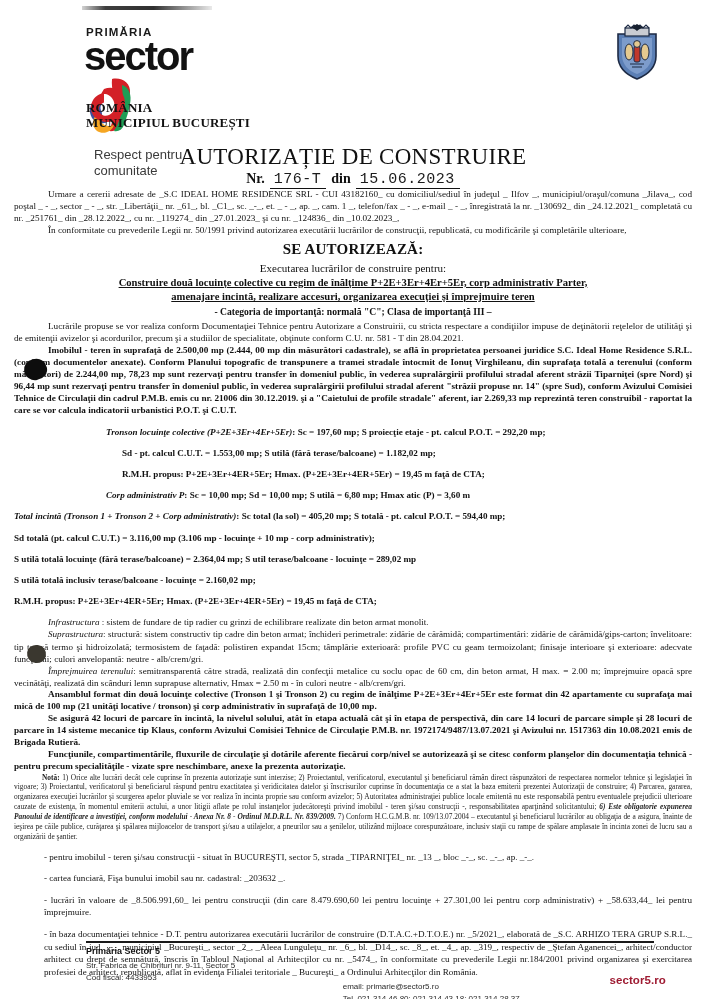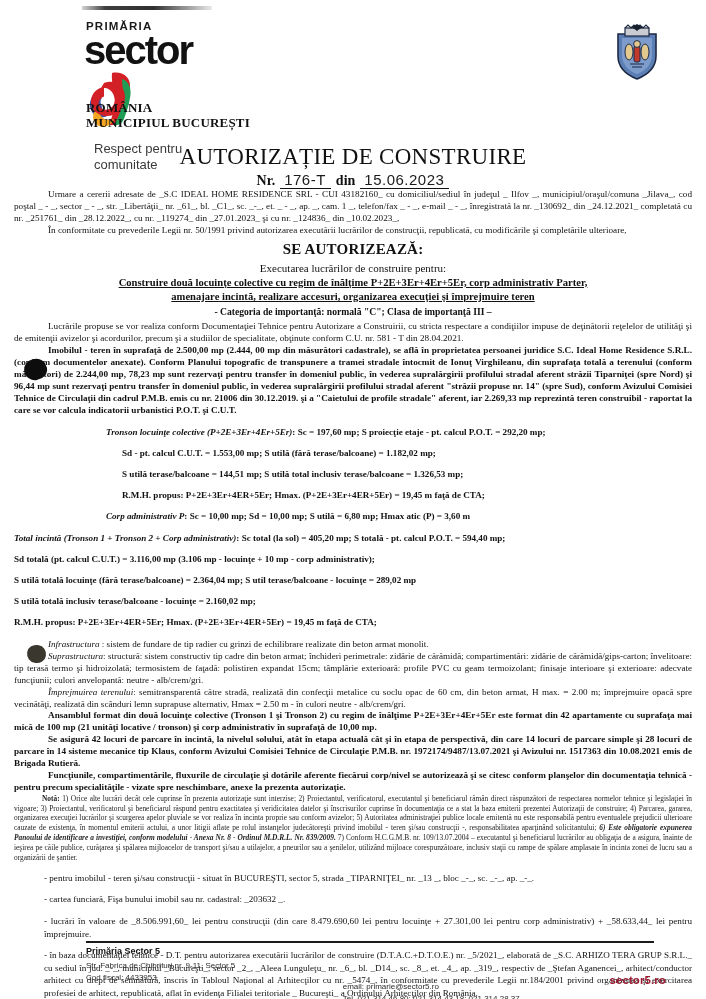--- a/index.html
+++ b/index.html
@@ -13,21 +13,21 @@
 
   
   .scan-smudge{
     position:absolute;left:82px;top:6px;width:130px;height:4px;
     background:linear-gradient(90deg,#cfcfcf 0%,#2a2a2a 18%,#1a1a1a 55%,#777 75%,#e8e8e8 100%);
     filter:blur(0.6px);opacity:.9;
   }
 
   
   .header{position:relative;height:140px;}
-  .logo-block{position:absolute;left:84px;top:20px;}
+  .logo-block{position:absolute;left:84px;top:26px;}
   .logo-primaria{
     font-family:"Liberation Sans", sans-serif;
     font-weight:bold;font-size:11.5px;letter-spacing:1.2px;color:#1a1a1a;
     margin:0 0 1px 2px;
   }
   .logo-row{display:flex;align-items:flex-start;flex-direction:column;}
   .logo-sector{
     font-family:"Liberation Sans", sans-serif;
     font-weight:bold;font-size:40px;line-height:.86;letter-spacing:-2px;color:#121212;
   }
@@ -47,21 +47,21 @@
   
   .doc-title{
     text-align:center;font-weight:normal;font-size:23px;letter-spacing:.3px;
     margin:4px 0 0 0;line-height:1.1;
   }
   .doc-nr{
     text-align:center;font-weight:bold;font-size:14px;margin-top:2px;
     display:flex;justify-content:center;align-items:baseline;gap:5px;
   }
   .hand{
-    font-family:Liberation Sans, sans-serif;font-weight:normal;font-size:15px;
+    font-family:Liberation Mono, monospace;font-weight:normal;font-size:15px;
     border-bottom:1.4px solid #111;padding:0 5px 0 4px;letter-spacing:.5px;
     color:#1b1b1b;
   }
 
   
   .body-text{font-size:9.2px;line-height:1.3;text-align:justify;padding:0 14px;}
   .p{margin:0 0 0 0;text-indent:34px;text-align:justify;}
   .b{font-weight:bold;}
   .u{margin-top:28px;}
   .i{font-style:italic;}
@@ -175,21 +175,20 @@
     <div class="auth-subject">Construire două locuinţe colective cu regim de înălţime P+2E+3Er+4Er+5Er, corp administrativ Parter,</div>
     <div class="auth-subject">amenajare incintă, realizare accesuri, organizarea execuţiei şi împrejmuire teren</div>
     <div class="categ">- Categoria de importanţă: normală "C"; Clasa de importanţă III –</div>
 
     <p class="p" style="margin-top:3px;">Lucrările propuse se vor realiza conform Documentaţiei Tehnice pentru Autorizare a Construirii, cu stricta respectare a condiţiilor impuse de deţinătorii reţelelor de utilităţi şi de emitenţii avizelor şi acordurilor, precum şi a studiilor de specialitate, obţinute conform C.U. nr. 581 - T din 28.04.2021.</p>
     <p class="p b">Imobilul - teren în suprafaţă de 2.500,00 mp (2.444, 00 mp din măsurători cadastrale), se află în proprietatea persoanei juridice S.C. Ideal Home Residence S.R.L. (conform documentelor anexate). Conform Planului topografic de transpunere a tramei stradale întocmit de Ionuţ Virghileanu, din suprafaţa totală a terenului (conform măsurători) de 2.244,00 mp, 78,23 mp sunt rezervaţi pentru transfer în domeniul public, în vederea supralărgirii profilului stradal aferent străzii Tiparniţei (spre Nord) şi 96,44 mp sunt rezervaţi pentru transfer în domeniul public, în vederea supralărgirii profilului stradal aferent "străzii propuse nr. 14" (spre Sud), conform Avizului Comisiei Tehnice de Circulaţii din cadrul P.M.B. emis cu nr. 21006 din 30.12.2019. şi a "Caietului de profile stradale" aferent, iar 2.269,33 mp reprezintă teren construibil - raportat la care se vor calcula indicatorii urbanistici P.O.T. şi C.U.T.</p>
 
     <div class="spec" id="spec-list">
         <p class="lead"><span class="i u">Tronson locuinţe colective (P+2E+3Er+4Er+5Er)</span><span>: Sc = 197,60 mp; S proiecţie etaje - pt. calcul P.O.T. = 292,20 mp;</span></p>
         <p class="ind1">Sd - pt. calcul C.U.T. = 1.553,00 mp;      S utilă (fără terase/balcoane) = 1.182,02 mp;</p>
-        <p class="ind1">S utilă terase/balcoane = 144,51 mp;  S utilă total inclusiv terase/balcoane = 1.326,53 mp;</p>
         <p class="ind1">R.M.H. propus: P+2E+3Er+4ER+5Er;   Hmax. (P+2E+3Er+4ER+5Er) = 19,45 m faţă de CTA;</p>
         <p class="lead"><span class="i u">Corp administrativ P</span><span>: Sc = 10,00 mp;   Sd = 10,00 mp;   S utilă = 6,80 mp;   Hmax atic (P) = 3,60 m</span></p>
         <p class="ind0"><span class="i u">Total incintă (Tronson 1 + Tronson 2 + Corp administrativ)</span><span>: Sc total (la sol) = 405,20 mp; S totală - pt. calcul P.O.T. = 594,40 mp;</span></p>
         <p class="ind0">Sd totală (pt. calcul C.U.T.) = 3.116,00 mp (3.106 mp - locuinţe + 10 mp - corp administrativ);</p>
         <p class="ind0">S utilă totală locuinţe (fără terase/balcoane) = 2.364,04 mp;        S util terase/balcoane - locuinţe = 289,02 mp</p>
         <p class="ind0">S utilă totală inclusiv terase/balcoane - locuinţe = 2.160,02 mp;</p>
         <p class="ind0">R.M.H. propus: P+2E+3Er+4ER+5Er;        Hmax. (P+2E+3Er+4ER+5Er) = 19,45 m faţă de CTA;</p>
       </div>
 
     <div class="spec" id="desc-list" style="font-weight:normal;">

